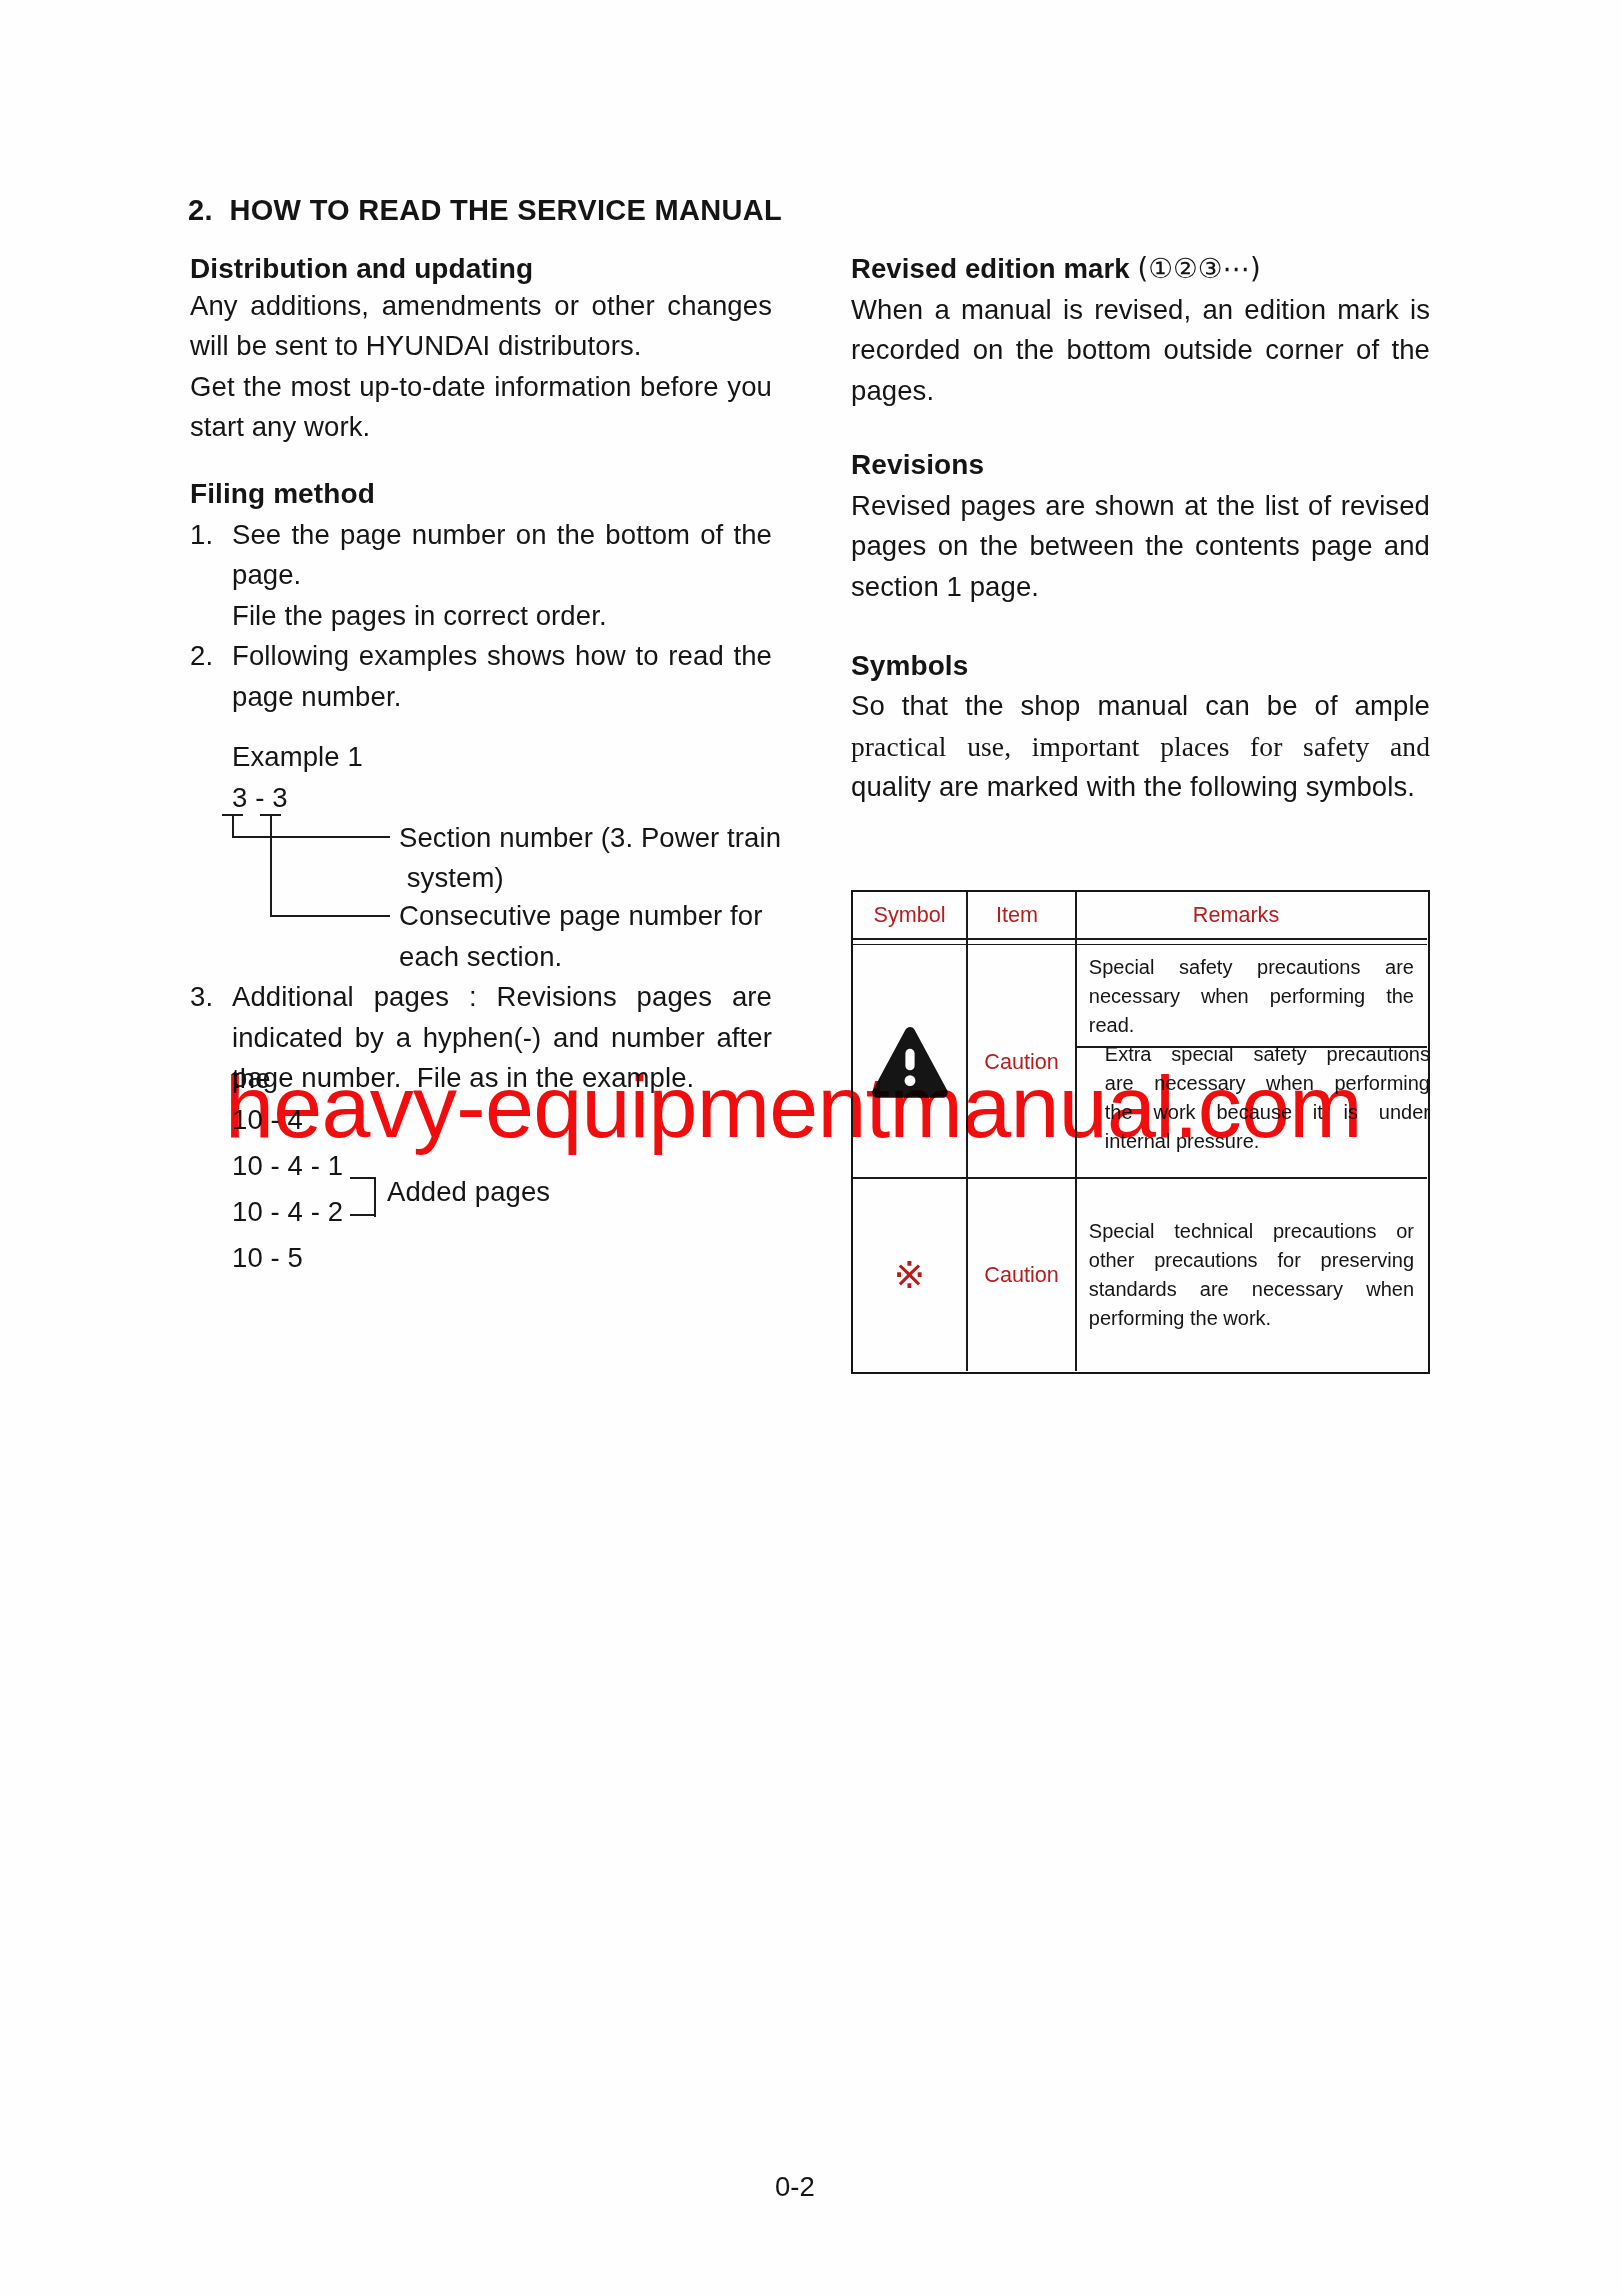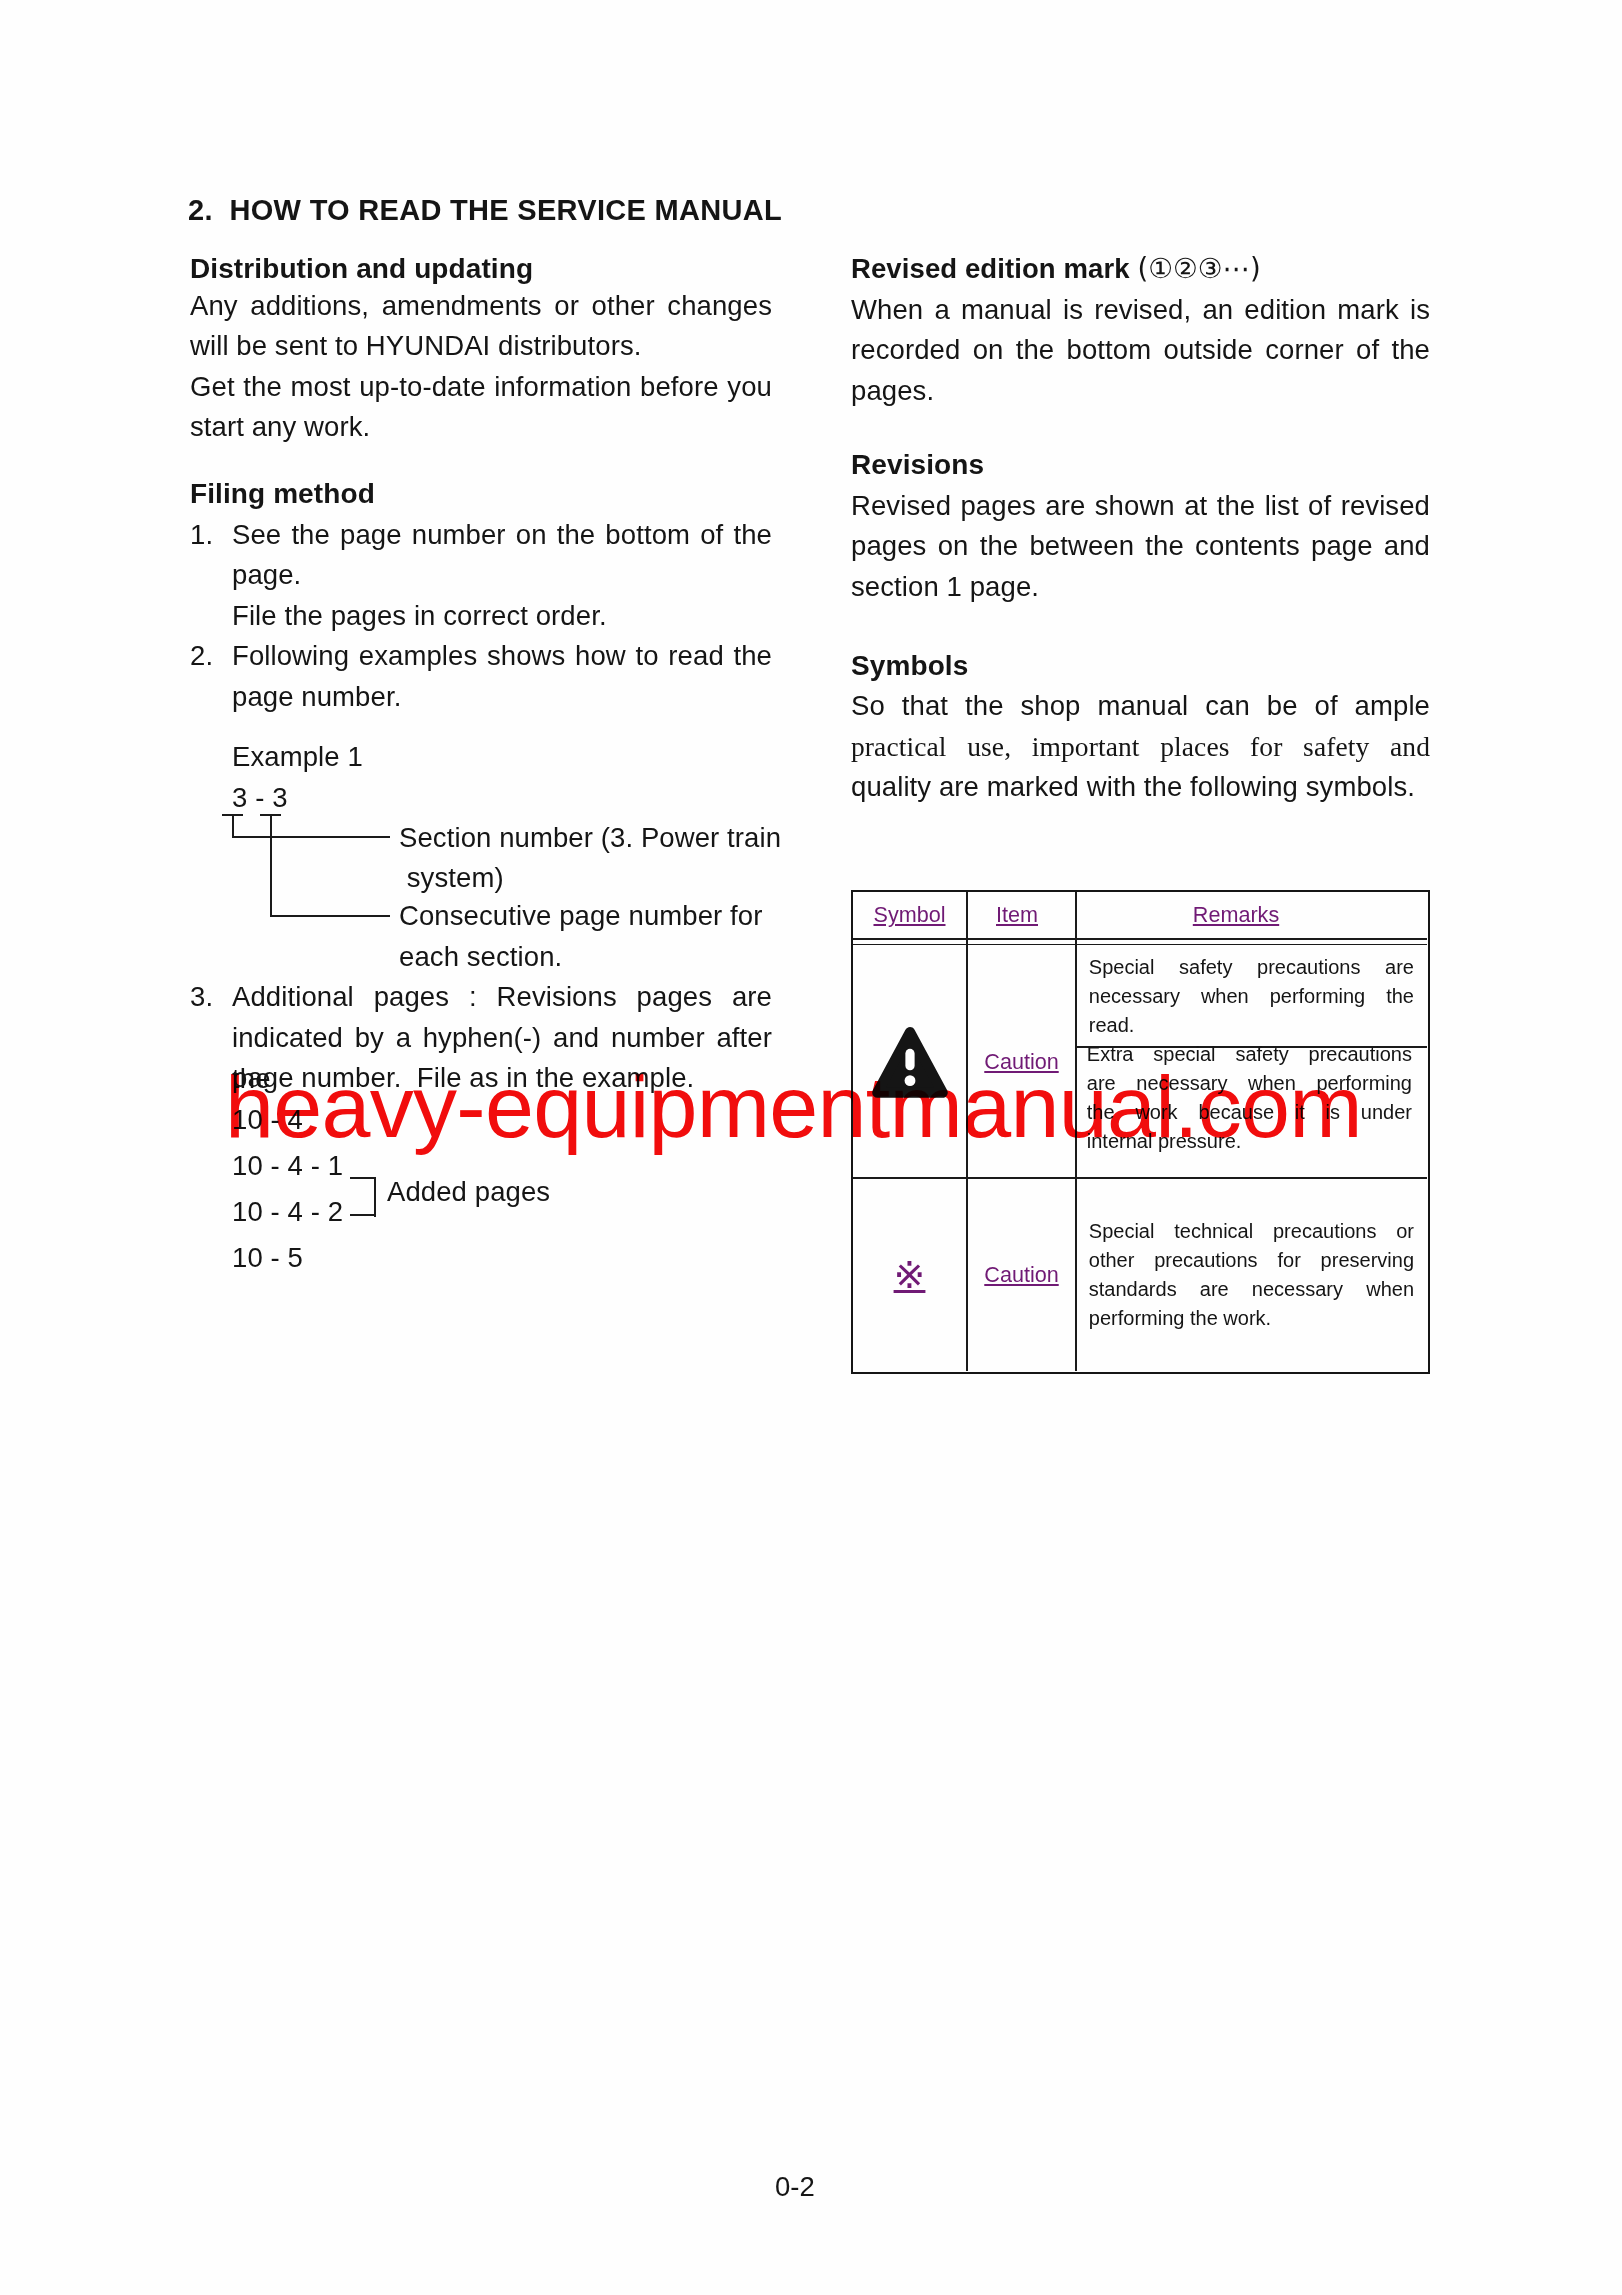--- a/index.html
+++ b/index.html
@@ -17,21 +17,21 @@
   .num{left:190px;width:39px;}
   .title{font:700 29px/41px "Liberation Sans",sans-serif;letter-spacing:0.3px;}
   .h{font-weight:700;font-size:28px;}
   
   .hl{position:absolute;height:2px;background:#1a1a1a;}
   .vl{position:absolute;width:2px;background:#1a1a1a;}
   
   .tbl{position:absolute;left:851px;top:890px;width:579px;height:484px;
        border:2.6px solid #151515;box-sizing:border-box;}
   .tcell{position:absolute;display:flex;align-items:center;justify-content:center;
-         font:21.6px/26px "Liberation Sans",sans-serif;color:#701a75;text-decoration:underline;}
+         font:21.6px/26px "Liberation Sans",sans-serif;color:#b91c1c;}
   .rem{position:absolute;display:flex;flex-direction:column;justify-content:center;
        box-sizing:border-box;padding:0 13px 0 11.8px;}
   .rln{font:20px/29px "Liberation Sans",sans-serif;color:#151515;
        text-align:justify;text-align-last:justify;white-space:normal;}
   .rlast{text-align-last:left;}
   .mark{font-family:"DejaVu Sans",sans-serif;font-weight:400;}
   .wm{position:absolute;left:225px;top:1061px;font:88px/92px "Liberation Sans",sans-serif;
       white-space:pre;letter-spacing:-0.7px;mix-blend-mode:multiply;z-index:5;}
   .ftr{position:absolute;left:775px;top:2166px;font:27.5px/41px "Liberation Sans",sans-serif;color:#151515;}
 </style>
@@ -121,21 +121,21 @@
         <rect x="44.2" y="30" width="11.6" height="27" rx="5.8" fill="#ffffff"></rect>
         <circle cx="50" cy="70" r="6.8" fill="#ffffff"></circle>
       </svg>
     </div>
     <div class="tcell" style="left:115px;top:54px;width:107px;height:231px;">Caution</div>
     <div class="rem" style="left:224px;top:54px;width:350px;height:100px;">
       <div class="rln">Special safety precautions are</div>
       <div class="rln">necessary when performing the</div>
       <div class="rln rlast">read.</div>
     </div>
-    <div class="rem" style="left:222px;top:156px;width:350px;height:99px;">
+    <div class="rem" style="left:240px;top:156px;width:350px;height:99px;">
       <div class="rln">Extra special safety precautions</div>
       <div class="rln">are necessary when performing</div>
       <div class="rln">the work because it is under</div>
       <div class="rln rlast">internal pressure.</div>
     </div>
 
     <div class="tcell mark" style="left:0;top:287px;width:113px;height:192px;font-size:38px;">※</div>
     <div class="tcell" style="left:115px;top:287px;width:107px;height:192px;">Caution</div>
     <div class="rem" style="left:224px;top:287px;width:350px;height:192px;">
       <div class="rln">Special technical precautions or</div>

